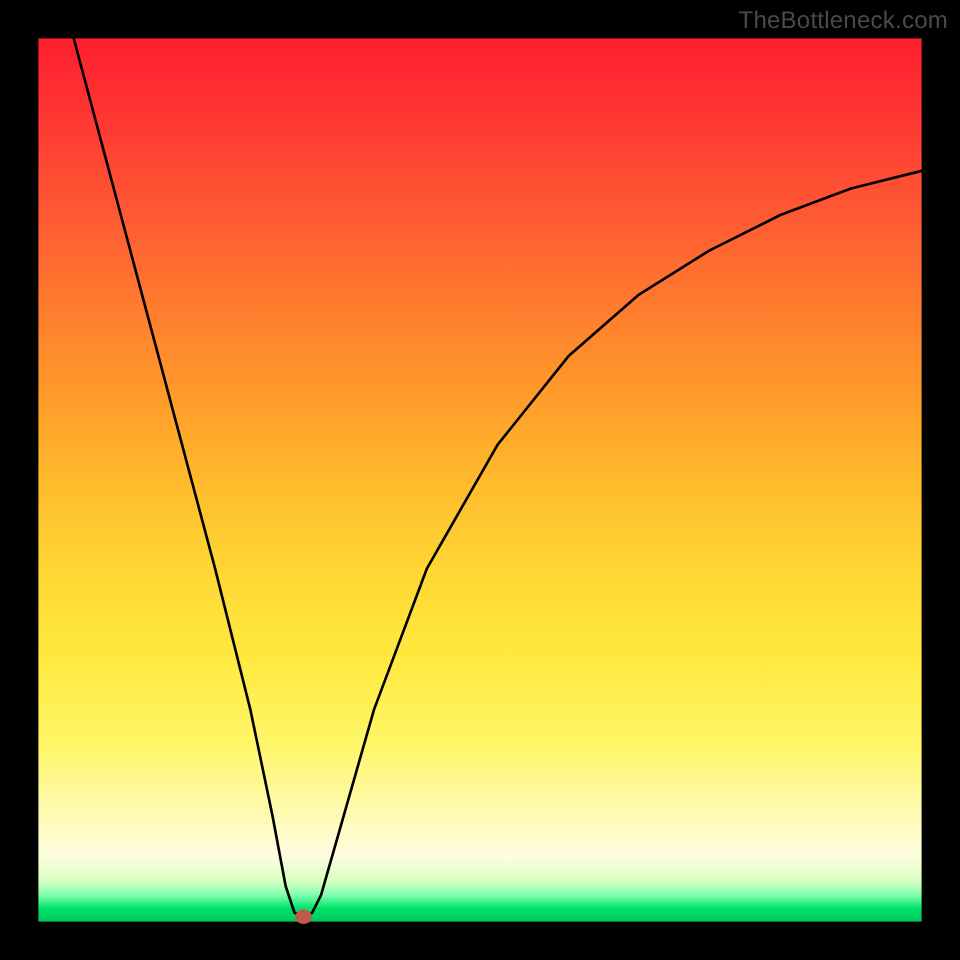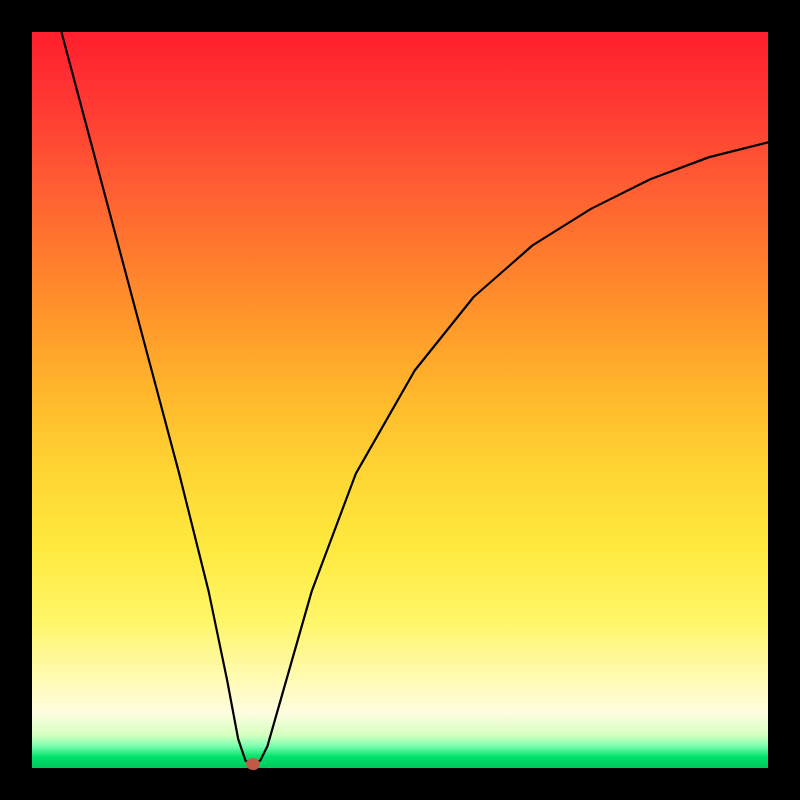--- a/index.html
+++ b/index.html
@@ -77,14 +77,15 @@
   <div class="plot-area">
 
     <svg class="curve" viewBox="0 0 736 736" preserveAspectRatio="none">
       <path id="curve-path" fill="none" stroke="#000" stroke-width="2.2" stroke-linejoin="round" stroke-linecap="round" d="M29.44 0.00 L58.88 110.40 L88.32 220.80 L117.76 331.20 L147.20 441.60 L176.64 559.36 L195.04 647.68 L206.08 706.56 L213.44 728.64 L220.80 732.32 L228.16 728.64 L235.52 713.92 L250.24 662.40 L279.68 559.36 L323.84 441.60 L382.72 338.56 L441.60 264.96 L500.48 213.44 L559.36 176.64 L618.24 147.20 L677.12 125.12 L736.00 110.40"></path>
     </svg>
 
     <div id="min-marker" class="marker" style="left: 220.8px; top: 732.32px; background: rgb(194, 90, 74);"></div>
 
   </div>
 
+  <div class="watermark">TheBottleneck.com</div>
 
 </div>
 
 </body></html>

